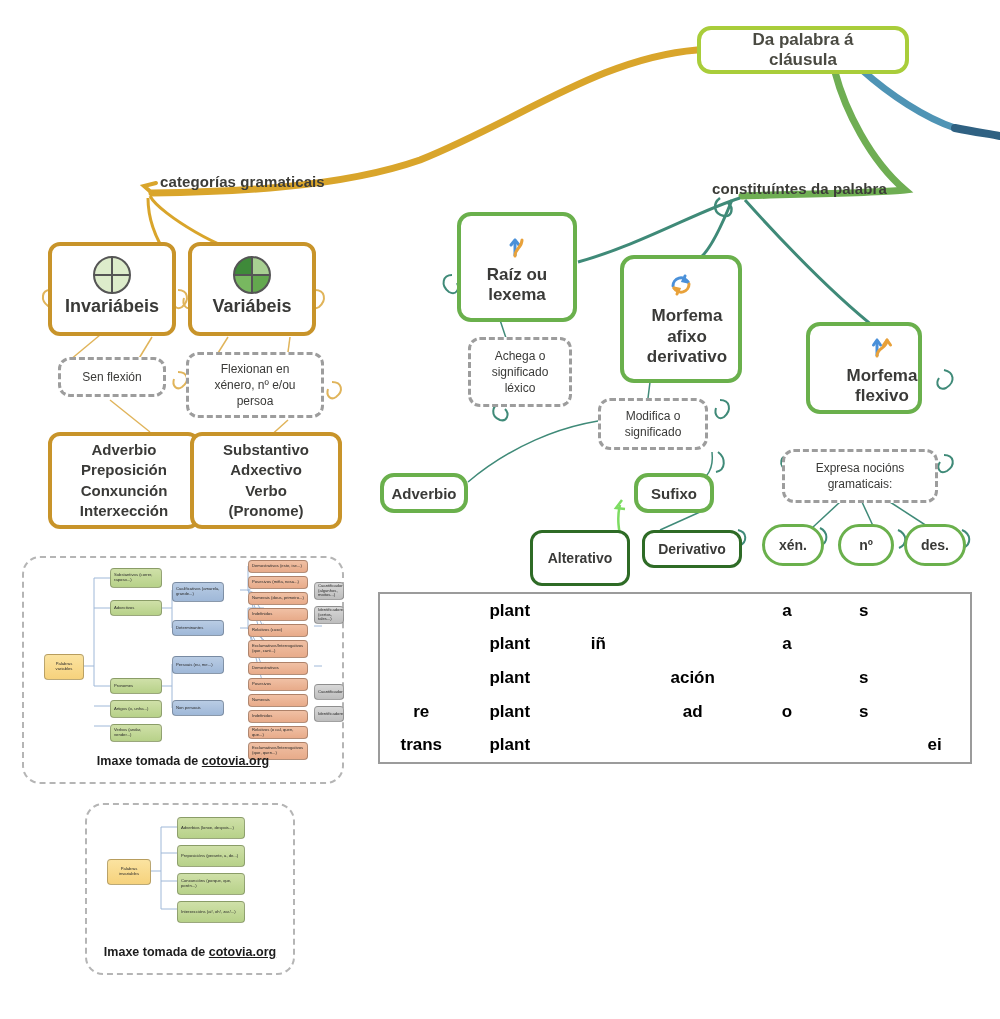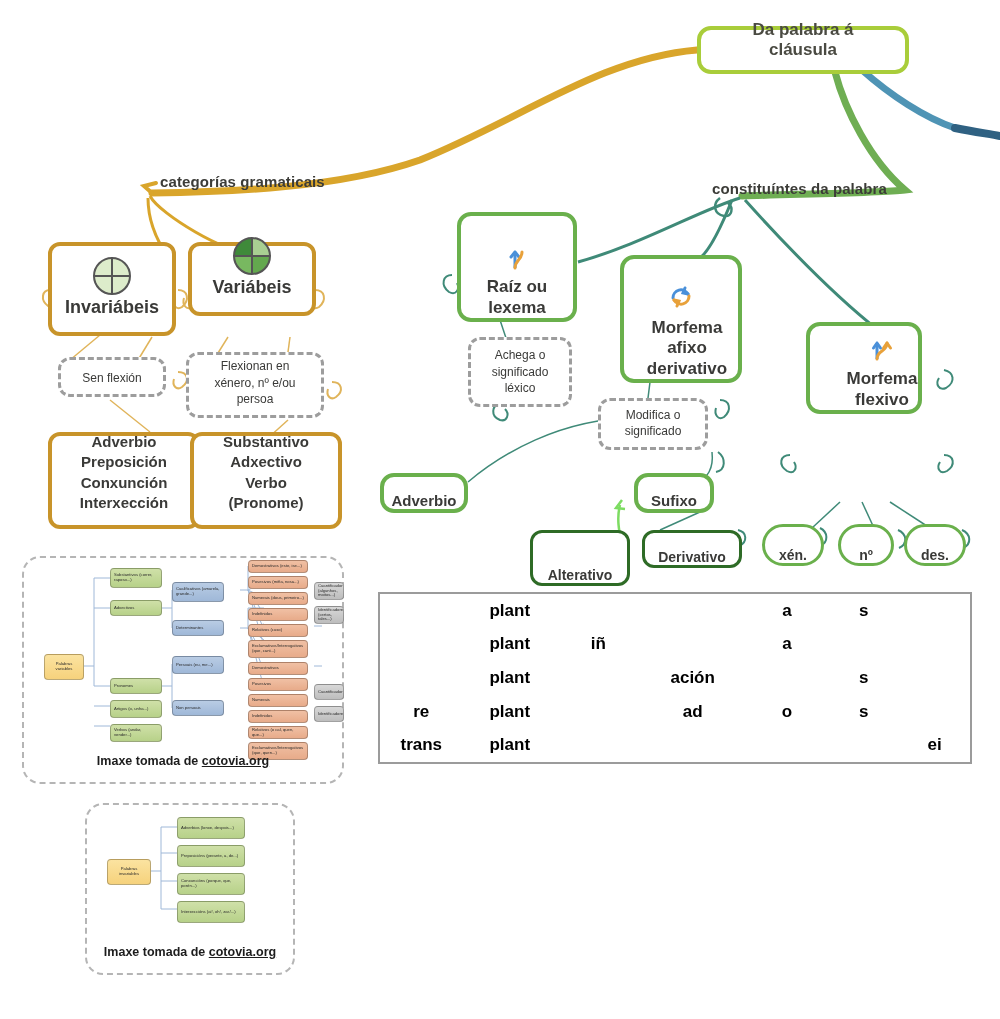--- a/index.html
+++ b/index.html
@@ -1,21 +1,21 @@
 <!DOCTYPE html>
 <html><head>
 <meta charset="utf-8">
 <style>
   html,body{margin:0;padding:0;background:#ffffff;}
   body{width:1000px;height:1019px;position:relative;overflow:hidden;
        font-family:"Liberation Sans","DejaVu Sans",sans-serif;color:#3a3a38;}
   #canvas{position:absolute;inset:0;width:1000px;height:1019px;}
   svg.edges{position:absolute;left:0;top:0;width:1000px;height:1019px;pointer-events:none;}
   .node{position:absolute;box-sizing:border-box;background:#fff;display:flex;
-        flex-direction:column;align-items:center;justify-content:flex-end;text-align:center;}
+        flex-direction:column;align-items:center;justify-content:center;text-align:center;}
   
   .root{border:4px solid #a9cd3a;border-radius:14px;padding:10px 18px;
         font-size:17px;font-weight:600;color:#4a4a42;}
   
   .branch-label{position:absolute;font-size:15px;font-weight:700;color:#3c3c38;
                 letter-spacing:.1px;white-space:nowrap;}
   
   .gold-box{border:4px solid #c8942a;border-radius:12px;}
   .gold-main{width:128px;padding:12px 6px 14px;font-size:18px;font-weight:700;color:#3a3a38;}
   .gold-list{width:152px;padding:12px 6px;font-size:15px;font-weight:700;line-height:1.35;color:#3a3a38;}
@@ -138,21 +138,21 @@
   <div class="node note" style="left:58px;top:357px;width:108px;height:40px;">
     <span>Sen flexión</span>
   </div>
   <div class="node gold-box gold-list" style="left:48px;top:432px;height:97px;white-space:pre-line;">
     <span>Adverbio
 Preposición
 Conxunción
 Interxección</span>
   </div>
 
-  <div class="node gold-box gold-main" style="left:188px;top:242px;height:74px;">
+  <div class="node gold-box gold-main" style="left:188px;top:242px;height:94px;">
     <span class="icon-wrap">
       <span class="quad dark">
           <div></div>
           <div></div>
           <div></div>
           <div></div>
         </span>
     </span>
     <span>Variábeis</span>
   </div>
@@ -198,20 +198,23 @@
   <div class="node green-box green-main" style="left:806px;top:322px;width:116px;height:92px;padding-left:36px;">
     <span class="icon-wrap">
       <svg width="32" height="28" viewBox="0 0 32 28">
         <path d="M11,25 L11,9" stroke="#4a90d9" stroke-width="3" fill="none"></path>
         <path d="M11,9 l-3.5,5 M11,9 l3.5,5" stroke="#4a90d9" stroke-width="3" fill="none" stroke-linecap="round"></path>
         <path d="M11,25 C11,16 21,18 21,9" stroke="#e8a13a" stroke-width="3" fill="none" stroke-linecap="round"></path>
         <path d="M21,9 l-3.5,5 M21,9 l3.5,5" stroke="#e8a13a" stroke-width="3" fill="none" stroke-linecap="round"></path>
       </svg>
     </span>
     <span style="white-space:pre-line;">Morfema flexivo</span>
+  </div>
+  <div class="node note" style="left:782px;top:449px;width:156px;height:54px;">
+    <span>Expresa nocións gramaticais:</span>
   </div>
 
   <div class="node green-box green-small" style="left:380px;top:473px;width:88px;height:40px;">
     <span>Adverbio</span>
   </div>
   <div class="node green-box green-small" style="left:634px;top:473px;width:80px;height:40px;">
     <span>Sufixo</span>
   </div>
   <div class="node darkgreen-box green-small" style="left:530px;top:530px;width:100px;height:56px;font-size:14px;">
     <span>Alterativo</span>

